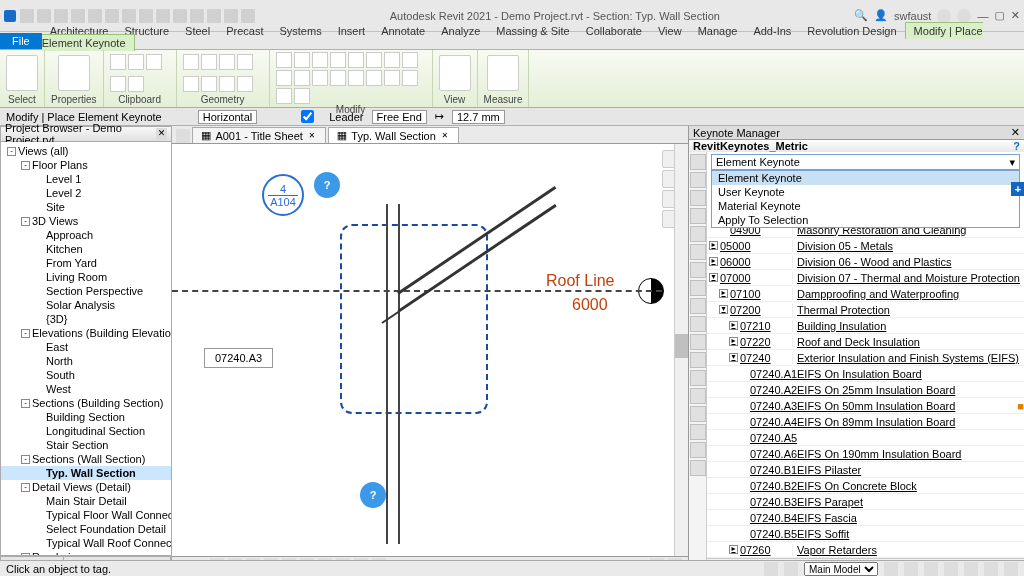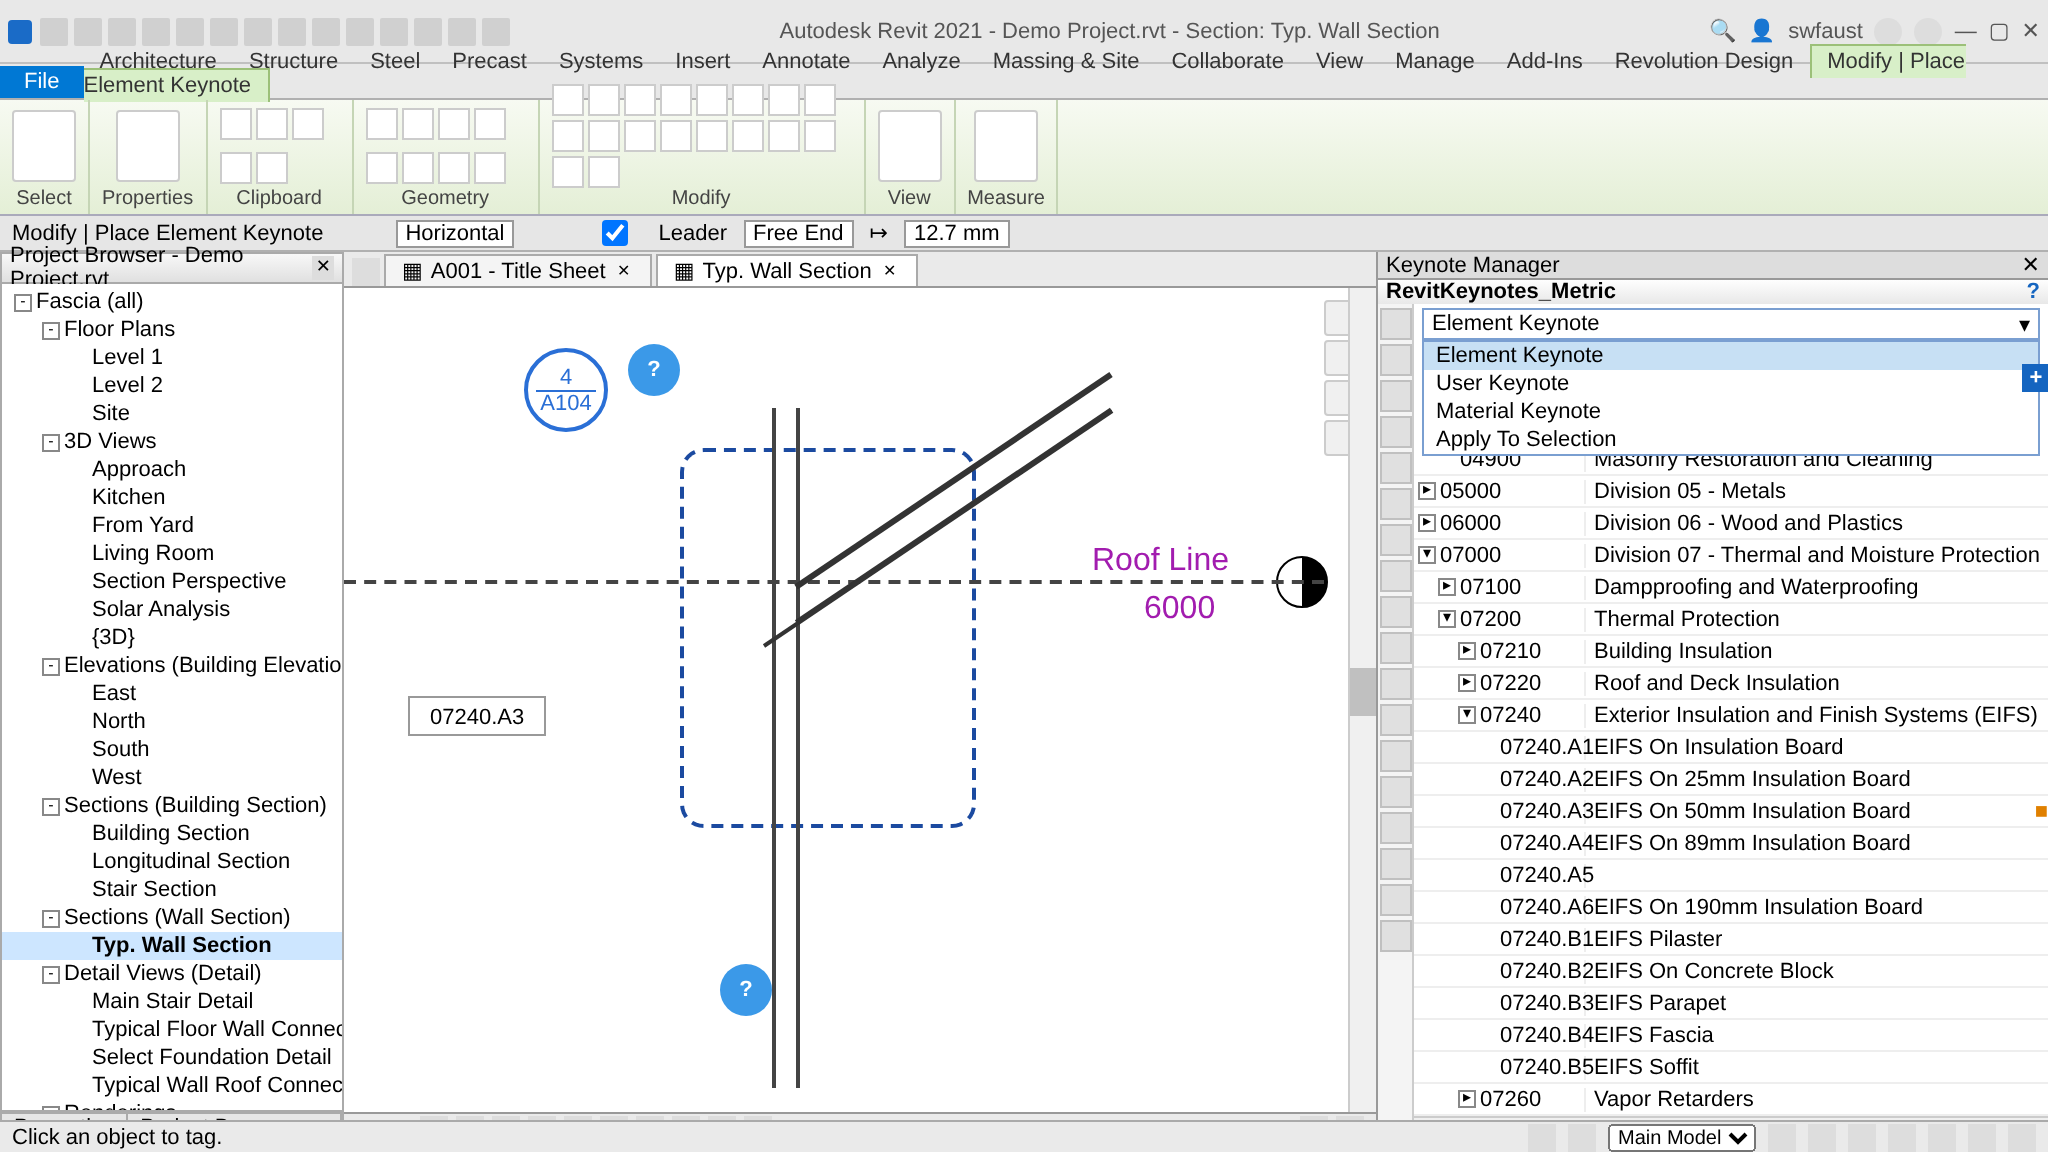--- a/index.html
+++ b/index.html
@@ -16,21 +16,21 @@
 .circ { width: 14px; height: 14px; border-radius: 50%; background: #ddd; }
 
 
 .ribbon-tabs { height: 18px; background: #e8e8e8; display: flex; align-items: flex-end; border-bottom: 1px solid #b0b0b0; }
 .tab-file { background: #0078d4; color: #fff; padding: 2px 12px; }
 .rtab { padding: 2px 8px; color: #333; cursor: pointer; }
 .rtab.active { background: #d8efc8; border: 1px solid #9cc079; border-bottom: none; }
 
 
 .ribbon { height: 58px; background: linear-gradient(#f7faf2,#e4efd6); border-bottom: 1px solid #aab; display: flex; }
-.rgroup { display: flex; flex-direction: column; align-items: center; padding: 2px 6px; border-right: 1px solid #c5d5b5; justify-content: flex-end; }
+.rgroup { display: flex; flex-direction: column; align-items: center; padding: 2px 6px; border-right: 1px solid #c5d5b5; }
 .rgroup-buttons { display: flex; gap: 2px; flex-wrap: wrap; align-items: center; flex: 1; }
 .rbtn-lg { width: 32px; height: 36px; background: #fff; border: 1px solid #ccc; border-radius: 2px; }
 .rbtn-sm { width: 16px; height: 16px; background: #fff; border: 1px solid #ccc; }
 .rgroup-label { font-size: 10px; color: #444; }
 
 
 .optbar { height: 18px; background: #e6e6e6; border-bottom: 1px solid #b0b0b0; display: flex; align-items: center; gap: 8px; padding: 0 6px; font-size: 10px; }
 .optbar .dd { background: #fff; border: 1px solid #999; padding: 0 4px; }
 .optbar label { display: flex; align-items: center; gap: 15px; margin-left: 36px; }
 
@@ -58,21 +58,21 @@
 
 .canvas { flex: 1; background: #fff; position: relative; overflow: hidden; }
 .nav-cube { position: absolute; top: 6px; right: 8px; display: flex; flex-direction: column; gap: 2px; }
 .nav-cube div { width: 18px; height: 18px; background: #f0f0f0; border: 1px solid #ccc; border-radius: 2px; }
 
 
 .callout { position: absolute; left: 90px; top: 30px; }
 .callout-circle { width: 42px; height: 42px; border: 2px solid #2a6fd6; border-radius: 50%; display: flex; flex-direction: column; align-items: center; justify-content: center; color: #2a6fd6; font-size: 12px; }
 .callout-circle .mid { width: 30px; height: 1px; background: #2a6fd6; }
 .help-bub { position: absolute; width: 26px; height: 26px; background: #3b99e8; border-radius: 50%; color: #fff; text-align: center; line-height: 26px; font-weight: bold; }
-.dims { position: absolute; font-size: 14px; color: #a21caf; }
+.dims { position: absolute; font-size: 14px; color: #c2410c; }
 .selbox { position: absolute; border: 2px dashed #1b4aa0; }
 .tag-box { position: absolute; background: #fff; border: 1px solid #999; padding: 2px 10px; font-size: 12px; }
 .roof-sym { position: absolute; width: 24px; height: 24px; }
 .roof-sym::before { content: ''; position: absolute; width: 24px; height: 24px; border-radius: 50%; background: linear-gradient(90deg,#fff 50%,#000 50%); border: 1px solid #000; }
 .diag-line { position: absolute; background: #333; transform-origin: left center; }
 
 
 .leftfoot { height: 16px; background: #e6e6e6; border: 1px solid #aaa; display: flex; font-size: 10px; }
 .leftfoot div { padding: 1px 6px; border-right: 1px solid #aaa; }
 
@@ -85,21 +85,21 @@
 .kn-sub { height: 16px; background: linear-gradient(#fefefe,#e8e8e8); padding: 0 4px; display: flex; align-items: center; font-weight: bold; justify-content: space-between; }
 .kn-body { flex: 1; display: flex; background: #fff; }
 .kn-toolcol { width: 18px; background: #f4f4f4; border-right: 1px solid #ccc; display: flex; flex-direction: column; gap: 2px; padding-top: 2px; }
 .kn-toolcol div { width: 16px; height: 16px; background: #e0e0e0; border: 1px solid #c0c0c0; margin-left: 1px; }
 .kn-main { flex: 1; display: flex; flex-direction: column; position: relative; }
 .kn-dd-wrap { padding: 2px 4px; position: relative; }
 .kn-dd { height: 16px; background: #fff; border: 1px solid #7a9fd1; display: flex; align-items: center; padding: 0 4px; justify-content: space-between; }
 .kn-dd-list { position: absolute; top: 18px; left: 4px; right: 4px; background: #fff; border: 1px solid #7a9fd1; z-index: 10; }
 .kn-dd-item { padding: 1px 6px; cursor: pointer; }
 .kn-dd-item.hl { background: #c7e0f4; }
-.kn-tree { flex: 1; overflow: auto; margin-top: 50px; }
+.kn-tree { flex: 1; overflow: auto; margin-top: 50px; text-decoration: underline; }
 .kn-row { display: flex; height: 16px; border-bottom: 1px solid #eee; align-items: center; }
 .kn-c1 { width: 86px; display: flex; align-items: center; padding-left: 2px; border-right: 1px solid #eee; }
 .kn-c2 { flex: 1; padding-left: 4px; white-space: nowrap; overflow: hidden; text-overflow: ellipsis; }
 .kn-tw { width: 9px; height: 9px; border: 1px solid #888; margin-right: 2px; font-size: 8px; text-align: center; line-height: 6px; flex-shrink: 0; }
 .kn-footer { height: 16px; background: #f0f0f0; border-top: 1px solid #ccc; text-align: center; color: #888; font-style: italic; line-height: 16px; }
 .plus-btn { position: absolute; right: -1px; top: 30px; width: 14px; height: 14px; background: #1565c0; color: #fff; text-align: center; line-height: 14px; font-weight: bold; z-index: 11; }
 
 
 .status { position: absolute; bottom: 0; left: 0; right: 0; height: 16px; background: #eaeaea; border-top: 1px solid #aaa; display: flex; align-items: center; padding: 0 6px; font-size: 10px; justify-content: space-between; }
 .status .sgrp { display: flex; gap: 6px; align-items: center; }
@@ -235,21 +235,21 @@
 
   <div class="leftcol">
     <div class="pb-header">
       <span>Project Browser - Demo Project.rvt</span>
       <div class="x">✕</div>
     </div>
     <div class="pb-body">
       <div class="tree" id="pb-tree">
           <div class="tree-row" style="padding-left: 6px;">
             <div class="tw">-</div>
-            <span>Fascia (all)</span>
+            <span>Views (all)</span>
           </div>
           <div class="tree-row" style="padding-left: 20px;">
             <div class="tw">-</div>
             <span>Floor Plans</span>
           </div>
           <div class="tree-row" style="padding-left: 34px;">
             <div style="width: 11px; flex-shrink: 0;"></div>
             <span>Level 1</span>
           </div>
           <div class="tree-row" style="padding-left: 34px;">

